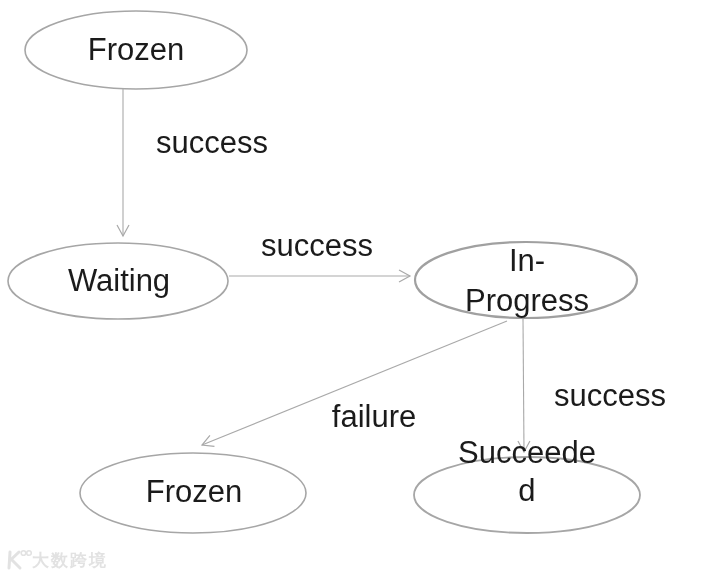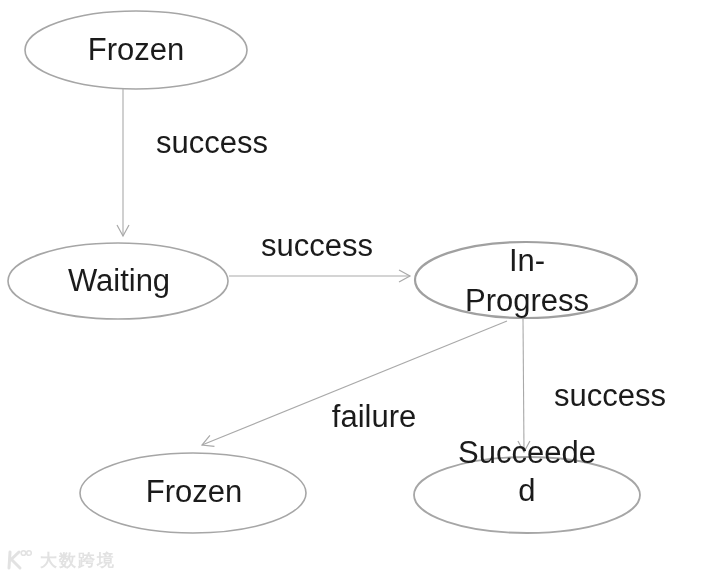--- a/index.html
+++ b/index.html
@@ -28,21 +28,21 @@
     pointer-events: none;
   }
   .edge-label {
     line-height: 34px;
   }
   .watermark {
     position: absolute;
     left: 5px; top: 548px;
     display: flex;
     align-items: center;
-    gap: 8px;
+    gap: 0;
     color: #e2e2e2;
   }
   .watermark-text {
     font-size: 17px;
     font-weight: bold;
     letter-spacing: 2px;
     color: #e2e2e2;
   }
 </style>
 </head>

